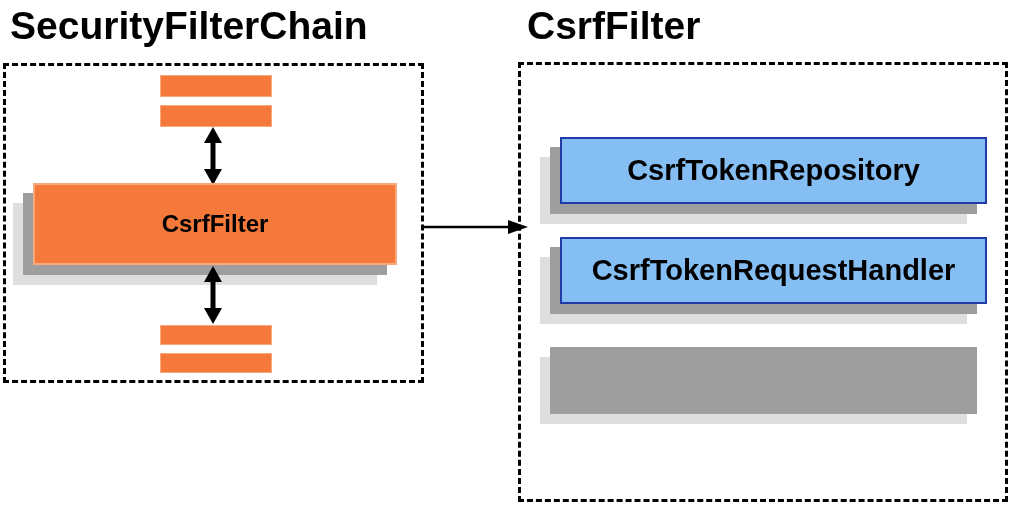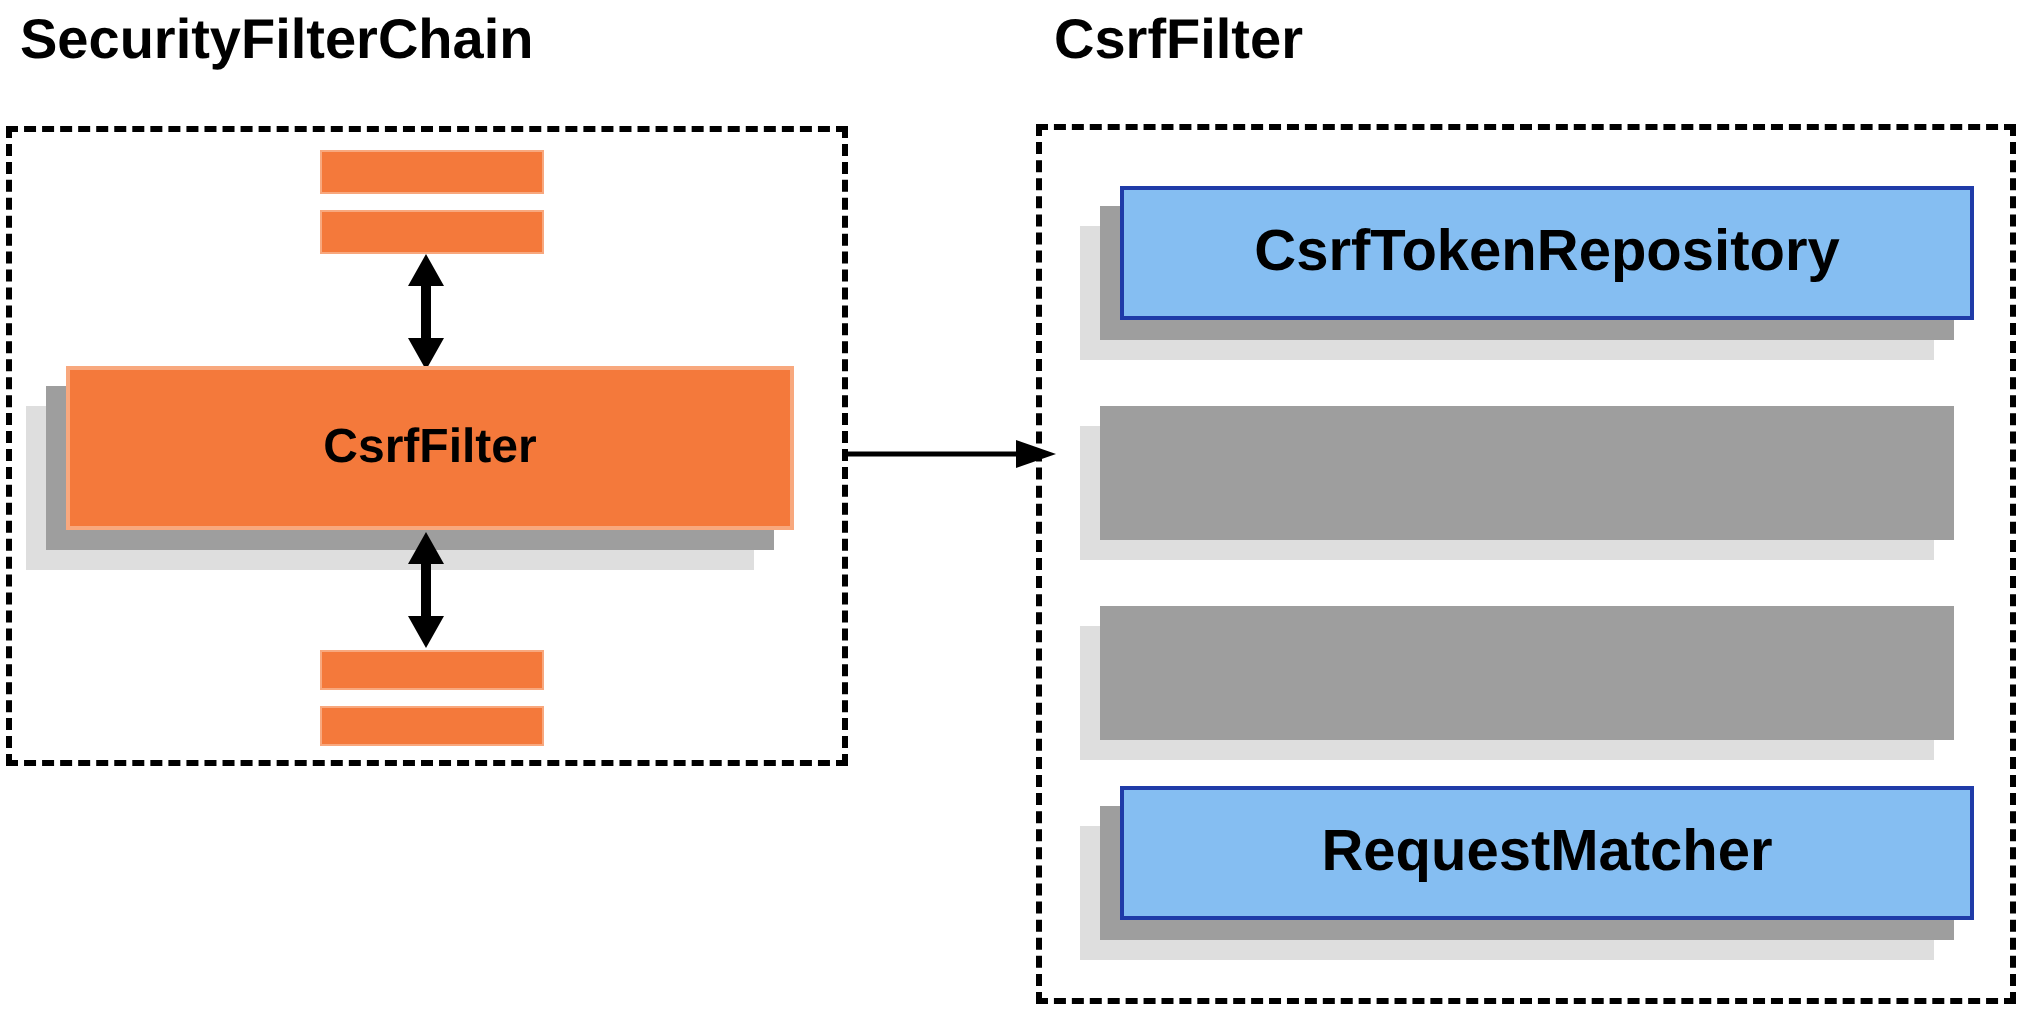--- a/index.html
+++ b/index.html
@@ -11,21 +11,21 @@
     --shadow-light:#DEDEDE;
     --ink:#000000;
   }
   html,body{margin:0;padding:0;background:#ffffff;}
   body{font-family:"Liberation Sans","DejaVu Sans",sans-serif;}
   .canvas{
     position:relative;width:1010px;height:505px;background:#ffffff;overflow:hidden;
   }
   .panel-title{
     position:absolute;top:4px;margin:0;
-    font-size:28px;font-weight:bold;color:var(--ink);letter-spacing:0px;white-space:nowrap;
+    font-size:39px;font-weight:bold;color:var(--ink);letter-spacing:0px;white-space:nowrap;
   }
   .title-left{left:10px;}
   .title-right{left:527px;}
   .dashed-region{
     position:absolute;border:3px dashed var(--ink);box-sizing:border-box;background:transparent;
   }
   .region-left{left:3px;top:63px;width:421px;height:320px;}
   .region-right{left:518px;top:62px;width:490px;height:440px;}
   .mini-bar{
     position:absolute;left:160px;width:112px;height:22px;
@@ -52,21 +52,21 @@
   .stack-orange{left:13px;top:183px;width:384px;height:102px;}
   .stack-orange .layer{width:364px;height:82px;}
   .stack-orange .shadow-light{left:0;top:20px;}
   .stack-orange .shadow-dark{left:10px;top:10px;}
   .stack-orange .node{
     left:20px;top:0;background:var(--orange);
     border:2px solid var(--orange-border);font-size:24px;
   }
   
   .stack-blue{left:540px;width:447px;height:107px;}
-  .stack-blue .layer{width:427px;height:67px;}
+  .stack-blue .layer{width:427px;height:67px;margin-top:44px;}
   .stack-blue .shadow-light{left:0;top:20px;}
   .stack-blue .shadow-dark{left:10px;top:10px;}
   .stack-blue .node{
     left:20px;top:0;background:var(--blue-fill);
     border:2px solid var(--blue-border);font-size:29px;
   }
   .stack-blue.comp-0{top:93px;}
   .stack-blue.comp-1{top:193px;}
   .stack-blue.comp-2{top:293px;}
   .stack-blue.comp-3{top:393px;}
@@ -119,28 +119,24 @@
     <div class="shadow shadow-light layer"></div>
     <div class="shadow shadow-dark layer"></div>
     <div class="node layer">
       <span>CsrfTokenRepository</span>
     </div>
   </div>
 
   <div class="stack stack-blue comp-1">
     <div class="shadow shadow-light layer"></div>
     <div class="shadow shadow-dark layer"></div>
+    <div class="node layer">
+      <span>CsrfTokenRequestHandler</span>
+    </div>
   </div>
 
   <div class="stack stack-blue comp-2">
     <div class="shadow shadow-light layer"></div>
     <div class="shadow shadow-dark layer"></div>
   </div>
 
-  <div class="stack stack-blue comp-3">
-    <div class="shadow shadow-light layer"></div>
-    <div class="shadow shadow-dark layer"></div>
-    <div class="node layer">
-      <span>RequestMatcher</span>
-    </div>
-  </div>
 
 </div>
 
 </body></html>

